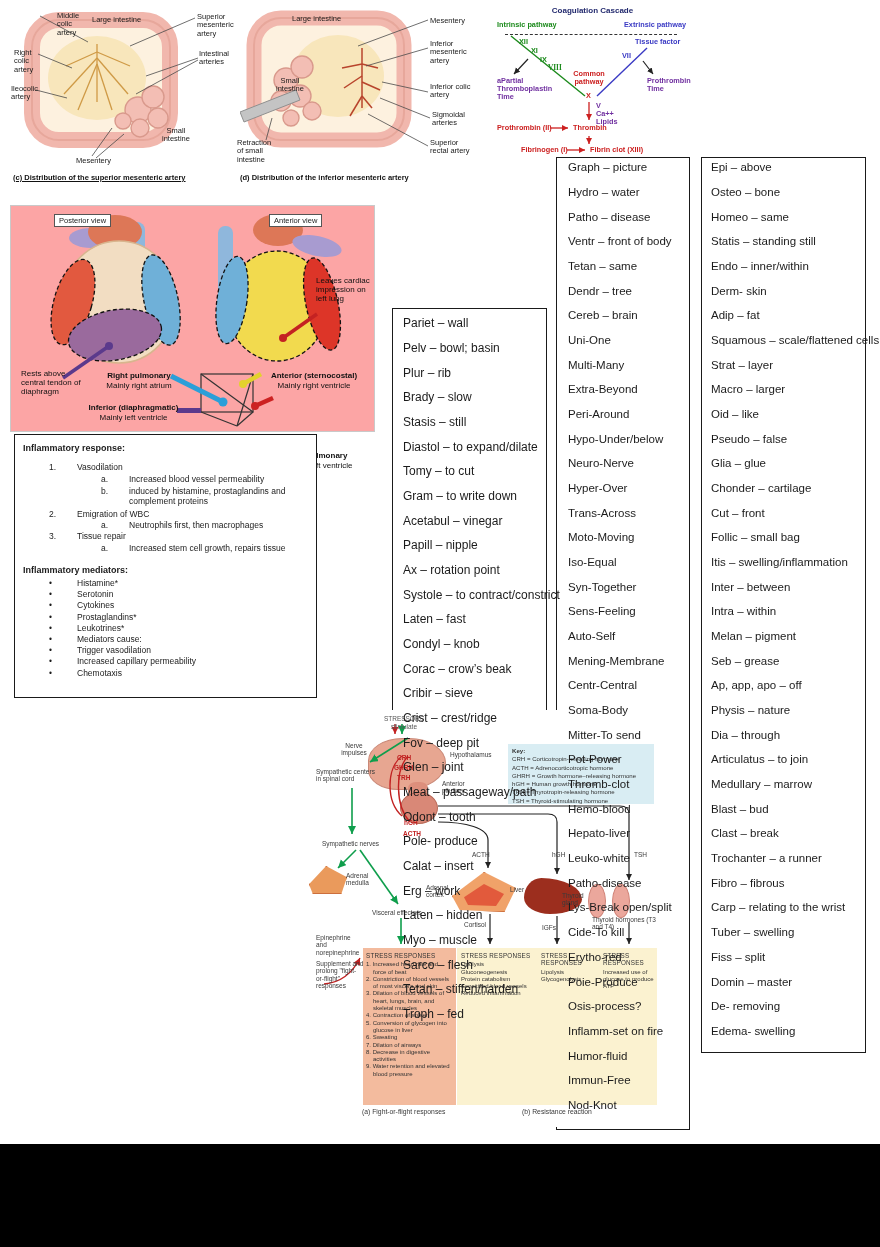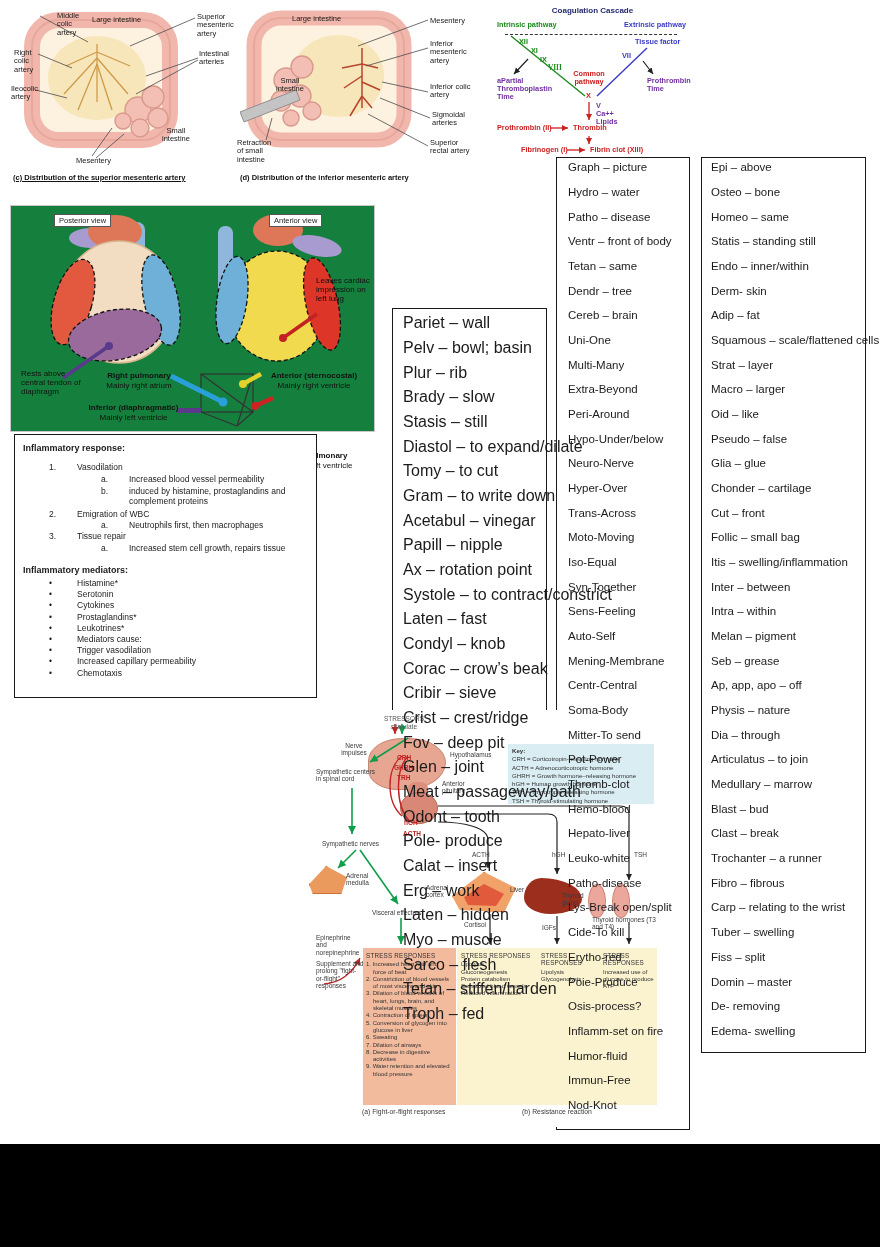--- a/index.html
+++ b/index.html
@@ -8,27 +8,27 @@
     position:relative; width:880px; height:1247px; background:#ffffff;
     font-family:"Liberation Sans", sans-serif; color:#1b1b1b; overflow:hidden;
     margin:0 auto;
   }
   .abs { position:absolute; }
   .lbl { position:absolute; font-size:7.5px; line-height:1.12; color:#1a1a1a; }
   .cap { position:absolute; font-size:7.5px; font-weight:bold; color:#111; }
   .frame { position:absolute; border:1.5px solid #1a1a1a; background:transparent; z-index:1; }
   .word-list { position:absolute; list-style:none; z-index:3; }
   .word-list li { height:24.68px; display:flex; align-items:center; white-space:nowrap; }
-  .wl-mid { font-size:16px; }
+  .wl-mid { font-size:12px; }
   .wl-col { font-size:11.5px; }
   
   .coag span, .coag div { position:absolute; font-weight:bold; font-size:7.3px; line-height:1.1; }
   
   .heart-box { position:absolute; left:10px; top:205px; width:365px; height:227px;
-    background:#15803d; border:1px solid #c9c9c9; }
+    background:#fca5a5; border:1px solid #c9c9c9; }
   .viewtag { position:absolute; font-size:7.5px; border:1px solid #555; background:#fff; padding:1px 4px; color:#222; }
   .hlbl { position:absolute; font-size:8px; line-height:1.15; color:#111; }
   .hleg { position:absolute; font-size:8px; line-height:1.25; text-align:center; color:#111; }
   .hleg b { font-size:8px; }
   
   .inf { position:absolute; left:14px; top:434px; width:303px; height:264px; border:1.5px solid #1a1a1a; background:#fff; }
   .inf-title { position:absolute; font-size:9px; font-weight:bold; }
   .inf-row { position:absolute; font-size:8.5px; line-height:10px; display:flex; }
   .inf-row .m { width:28px; flex:none; }
   .inf-row.lvl1 { left:34px; }

